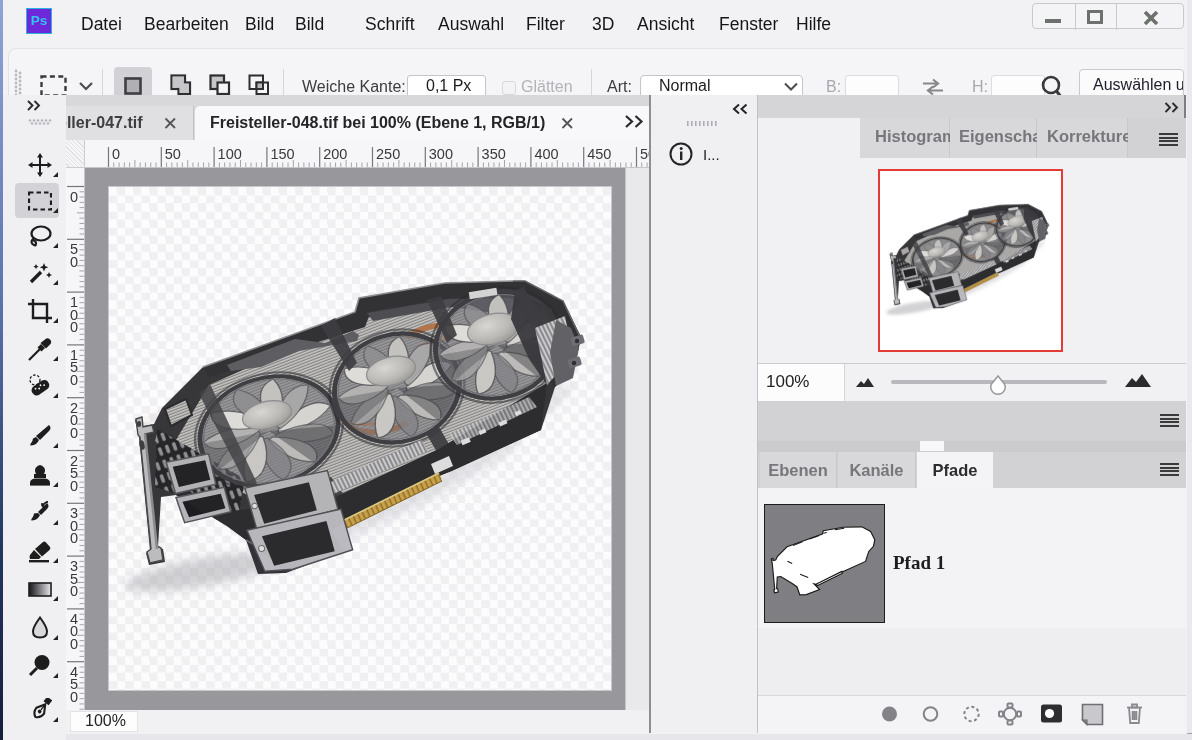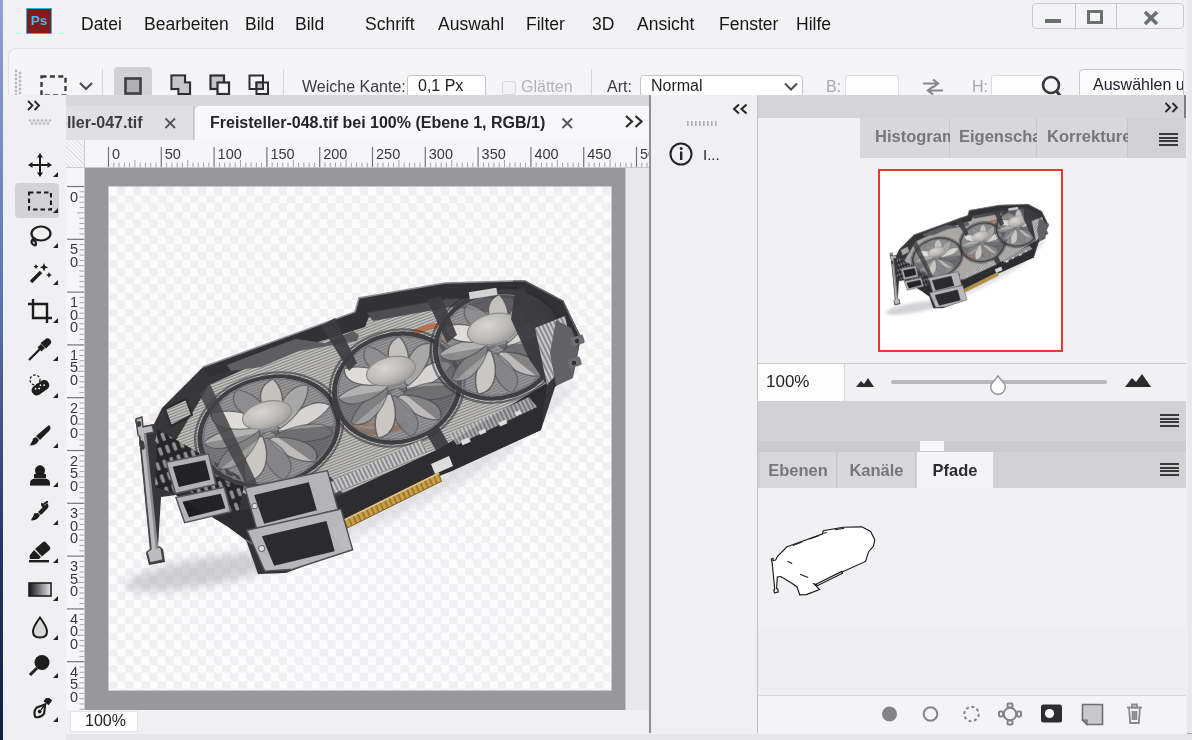--- a/index.html
+++ b/index.html
@@ -8,31 +8,31 @@
 #stage{position:relative;width:1192px;height:740px;background:#e9e8ec;}
 
 #win{position:absolute;left:3px;top:0;width:1184px;height:734px;background:#f2f1f4;}
 #leftedge{position:absolute;left:0;top:0;width:3px;height:740px;
  background:linear-gradient(#8fa3d6,#5e74ae 40%,#23345f 75%,#141f3d);}
 #rightsliver{position:absolute;left:1187px;top:0;width:5px;height:740px;background:#eae9ed;}
 #botsliver{position:absolute;left:3px;top:733px;width:1189px;height:7px;background:#e7e6ea;border-top:1.5px solid #a3a2a6;}
 
 #menubar{position:absolute;left:3px;top:0;width:1184px;height:48px;background:#f2f1f4;}
 .menuitem{position:absolute;top:14px;font-size:17.5px;color:#161616;}
-#pslogo{position:absolute;left:23px;top:8px;width:26px;height:26px;background:#7f1d1d;
+#pslogo{position:absolute;left:23px;top:8px;width:26px;height:26px;background:#6d28d9;
  border:1.5px solid #2ab3de;color:#31c5f0;font-weight:bold;font-size:13.5px;text-align:center;line-height:23px;}
 #winbtns{position:absolute;left:1029px;top:3px;width:152px;height:26px;border:1px solid #c9c8cb;border-radius:4px;background:#f4f3f6;}
 .wsep{position:absolute;top:0;width:1px;height:26px;background:#c9c8cb;}
 
 #optbar{position:absolute;left:8px;top:48px;width:1176px;height:47px;background:#f5f4f6;
  border-top:1px solid #e2e1e4;border-left:1px solid #e2e1e4;border-radius:8px 0 0 0;}
 .osep{position:absolute;top:57px;width:1px;height:36px;background:#d7d6d9;}
 .olabel{position:absolute;top:66px;font-size:16px;color:#3c3c3e;}
 .ograyl{position:absolute;top:66px;font-size:16px;color:#a9a8ac;}
-.oinput{position:absolute;top:63px;height:23px;background:#fff;border:1px solid #c6c5c9;border-radius:3px;font-size:16px;color:#1c1c1e;padding:1px 0 0 10px;}
+.oinput{position:absolute;top:63px;height:23px;background:#fff;border:1px solid #c6c5c9;border-radius:3px;font-size:16px;color:#1c1c1e;padding:1px 0 0 18px;}
 .oinputd{position:absolute;top:63px;height:23px;background:#fdfdfe;border:1px solid #dddce0;border-radius:3px;}
 .obtn{position:absolute;top:55px;width:38px;height:38px;border-radius:4px;}
 
 #toolbar{position:absolute;left:3px;top:95px;width:63px;height:645px;background:#f0eff2;}
 .tool{position:absolute;left:25px;width:24px;height:24px;}
 .flyout{position:absolute;width:0;height:0;border-left:5px solid transparent;border-bottom:5px solid #222;}
 
 #docwell{position:absolute;left:66px;top:95px;width:583px;height:638px;background:#d8d7da;}
 #tab1{position:absolute;left:0px;top:11px;width:128px;height:34px;background:#e0dfe2;border-right:1px solid #c2c1c5;color:#3e3e40;font-size:16px;font-weight:bold;overflow:hidden;}
 #tab2{position:absolute;left:129px;top:11px;width:464px;height:34px;background:#f8f7f9;border-radius:5px 5px 0 0;color:#252527;font-size:16px;font-weight:bold;}
@@ -648,20 +648,24 @@
   <div class="ptab off" style="left:2px;top:0;width:77px;height:36px">Ebenen</div>
   <div class="ptab off" style="left:80px;top:0;width:78px;height:36px">Kanäle</div>
   <div class="ptab on" style="left:159px;top:0;width:76px;height:36px">Pfade</div>
   <div class="hamb" style="left:402px;top:11px">
           <div></div>
           <div></div>
           <div></div>
           <div></div>
         </div>
 
+  <div class="abs" style="left:0;top:36px;width:428px;height:140px;background:#f3f2f5">
+    <div id="pfadthumb"></div>
+    <div class="abs" style="left:135px;top:64px;font-family:'Liberation Serif',serif;font-size:19px;font-weight:bold;color:#1d1d1f">Pfad 1</div>
+  </div>
   <div class="abs" style="left:0;top:176px;width:428px;height:67px;background:#eeedf0"></div>
 
   <div class="abs" style="left:0;top:243px;width:428px;height:38px;background:#f4f3f6;border-top:1px solid #d8d7db">
    <svg class="abs" style="left:117px;top:4px" width="300" height="30">
     <circle cx="14.5" cy="14" r="7.5" fill="#848387"></circle>
     <circle cx="55.5" cy="14" r="6.8" fill="none" stroke="#848387" stroke-width="2"></circle>
     <circle cx="96.5" cy="14" r="7.2" fill="none" stroke="#848387" stroke-width="2" stroke-dasharray="3 2.6"></circle>
     <g stroke="#848387" fill="none" stroke-width="2">
               <circle cx="135" cy="14" r="6.2"></circle>
               <rect x="132.5" y="3.5" width="5" height="4" rx="1"></rect>

